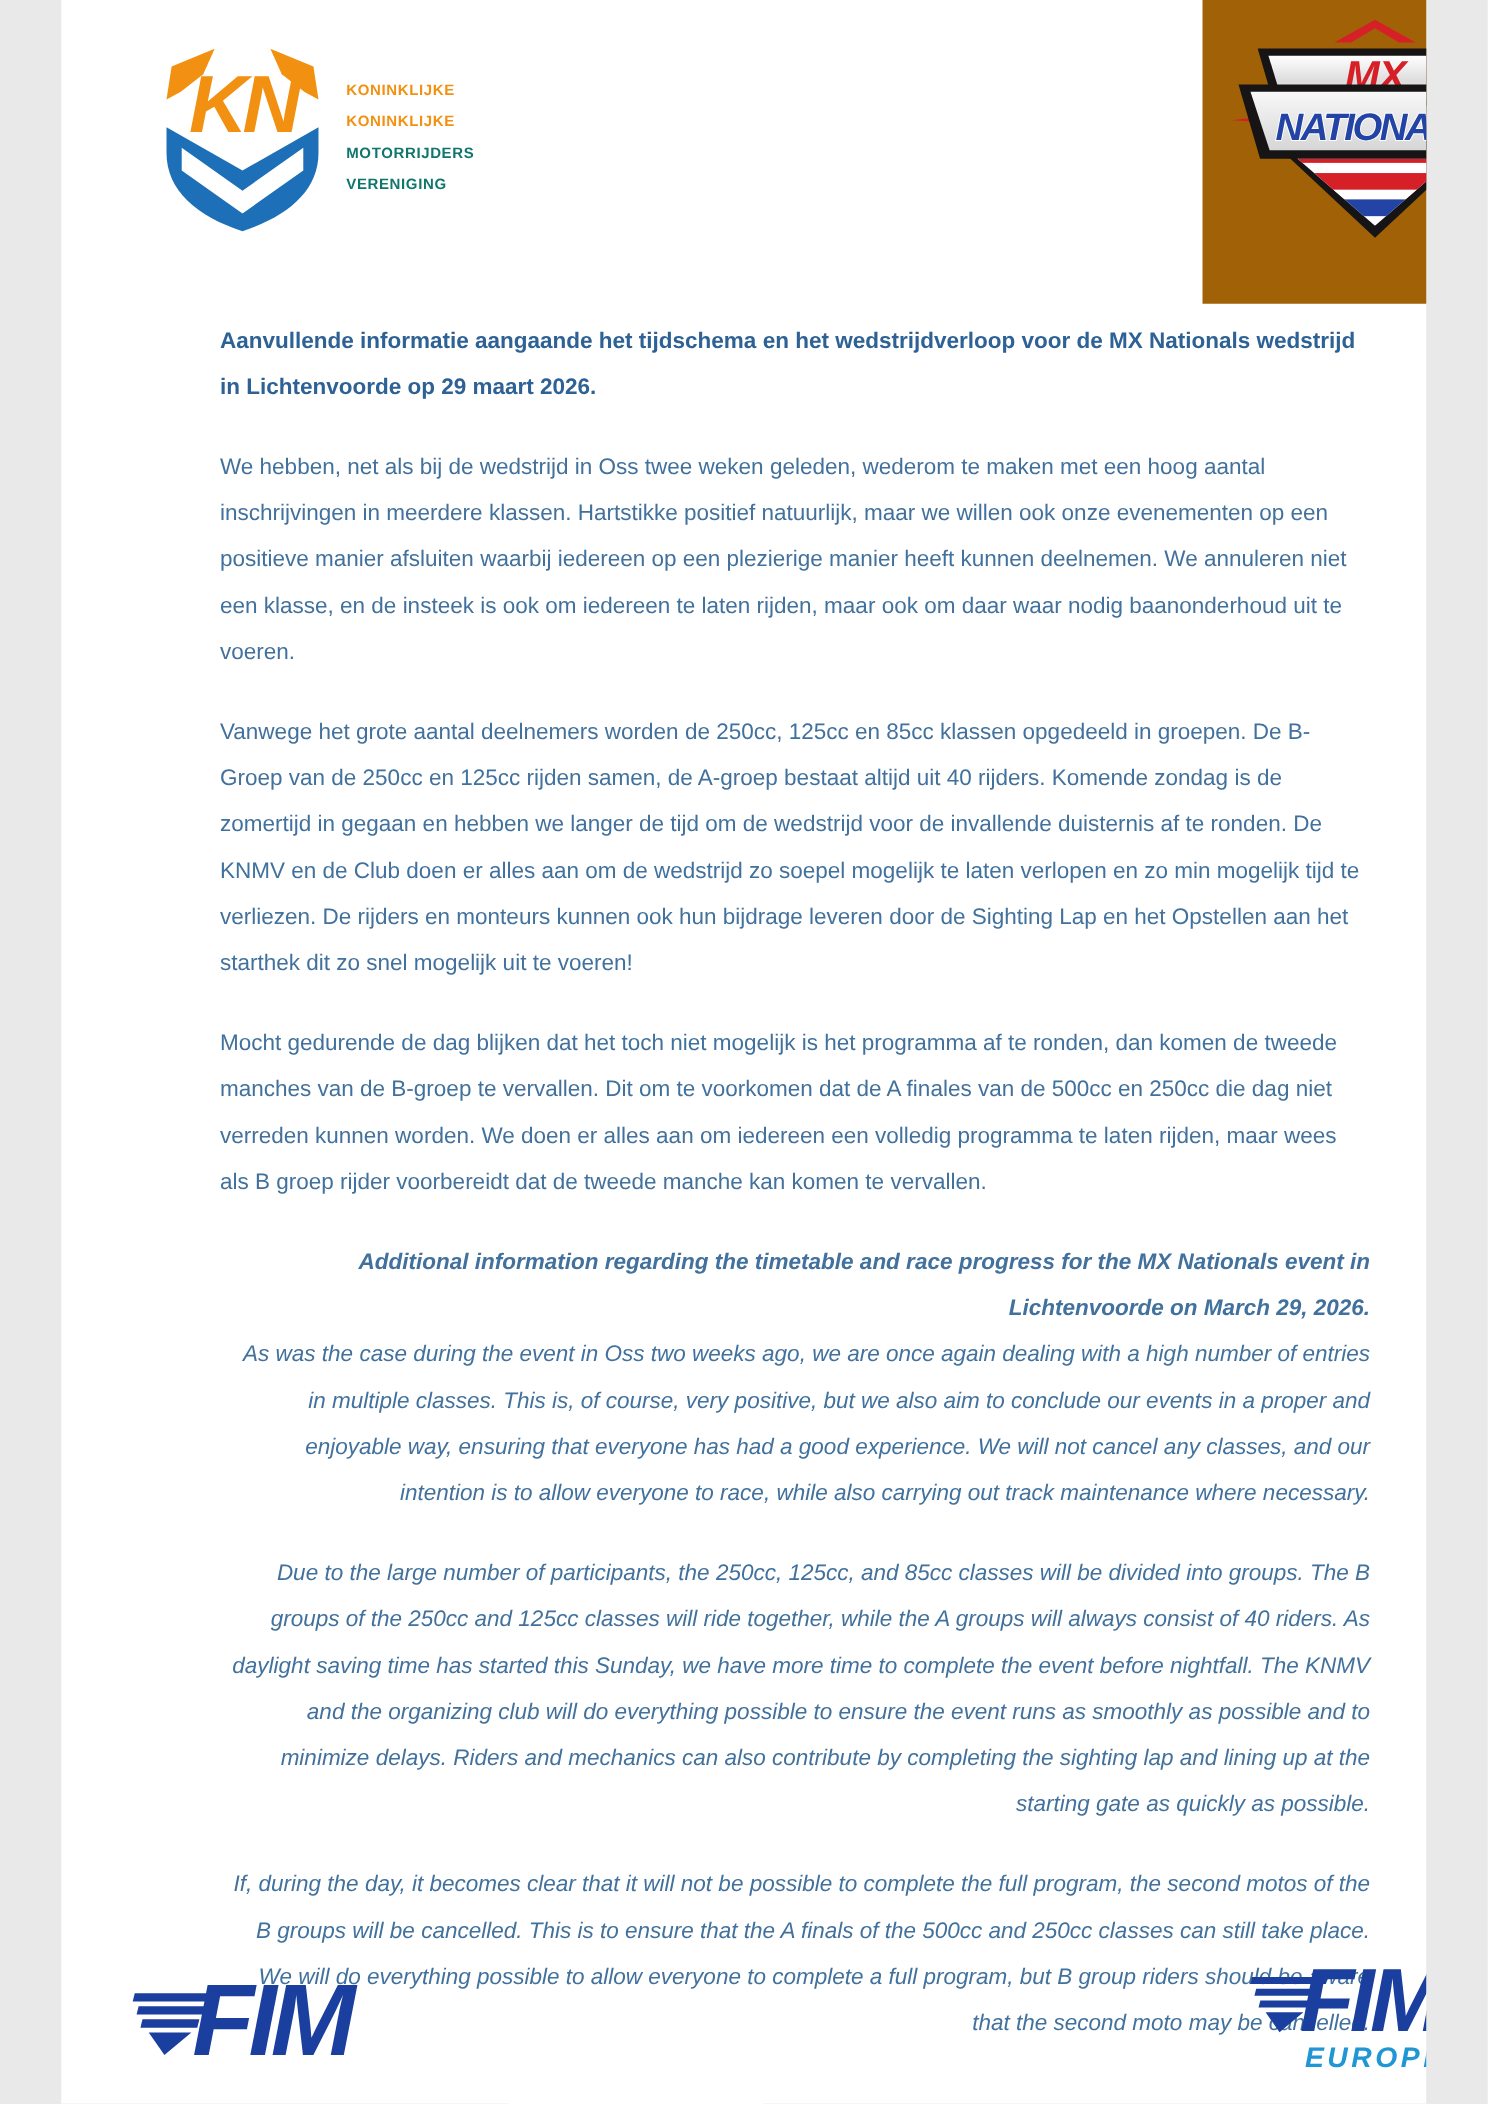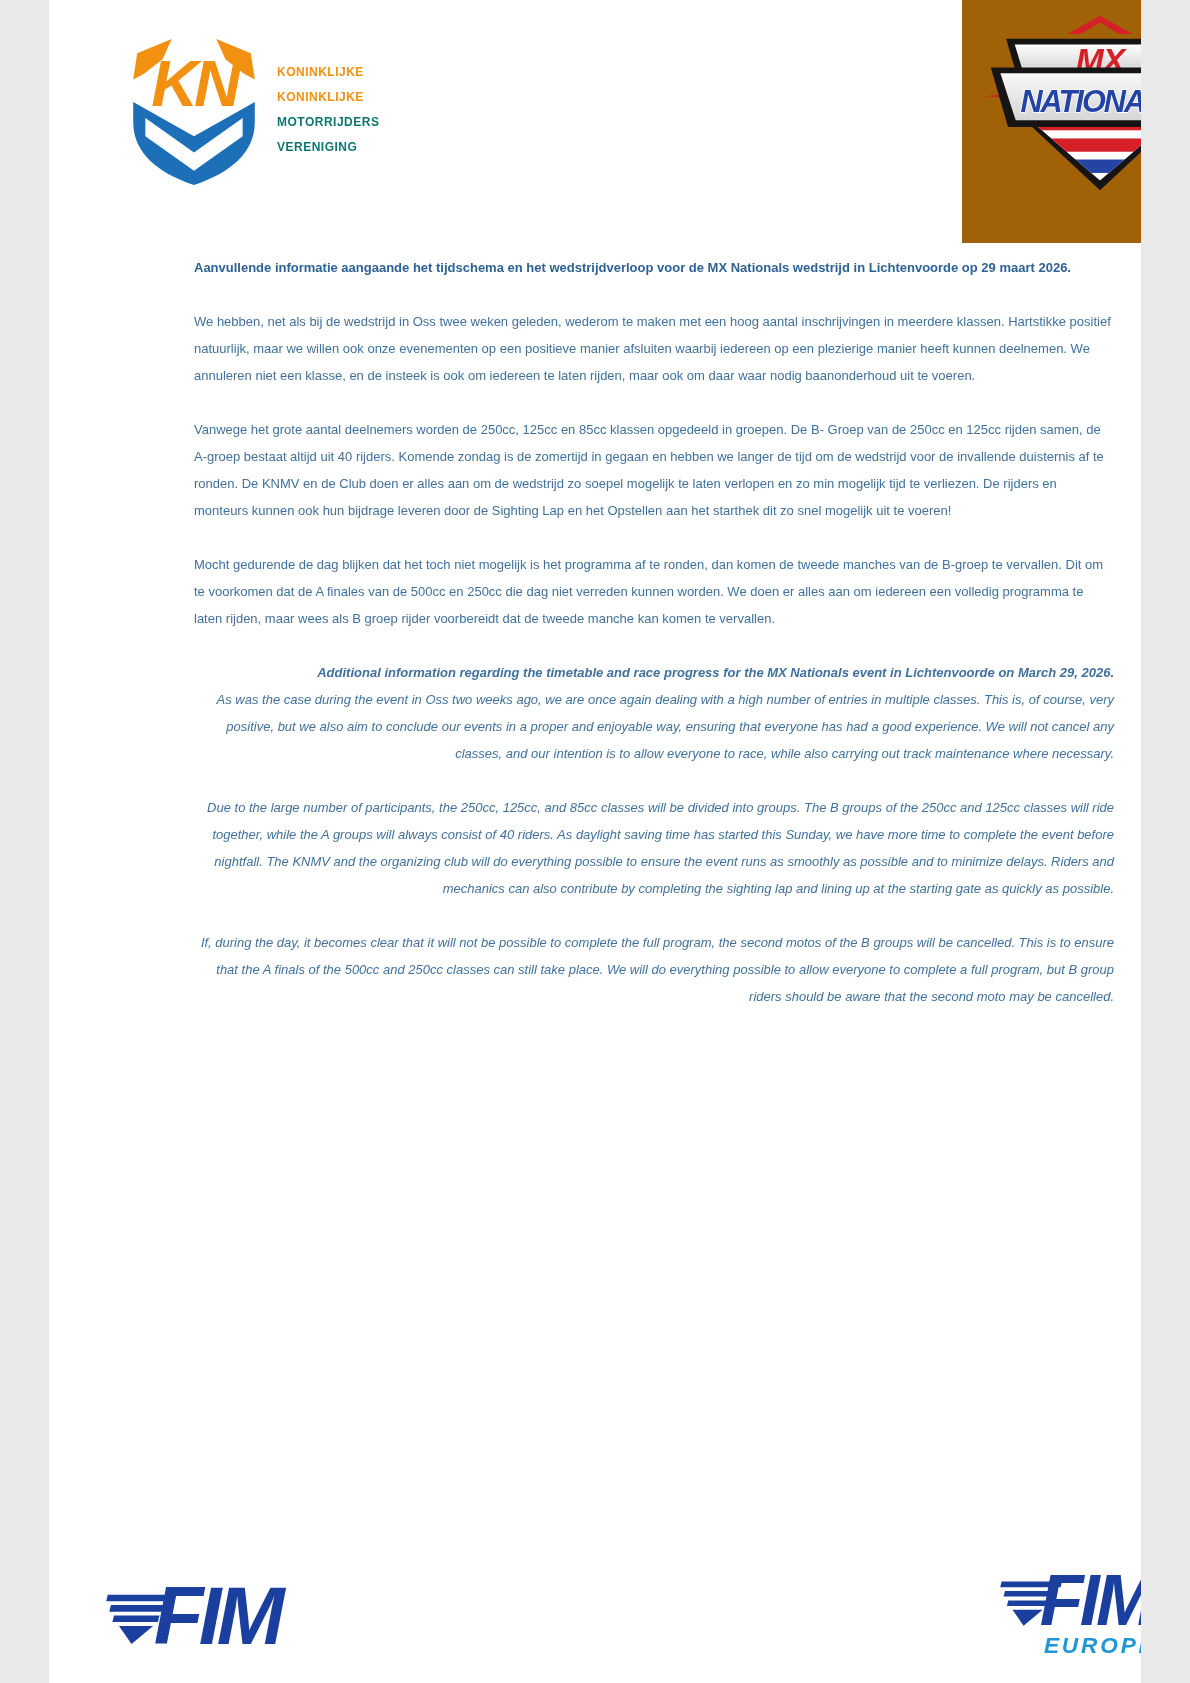--- a/index.html
+++ b/index.html
@@ -14,22 +14,22 @@
   
   .knmv-logo{position:absolute;left:78px;top:33px;display:flex;align-items:flex-start;}
   .knmv-shield{width:134px;height:154px;}
   .knmv-wordmark{margin-left:16px;margin-top:27px;font-weight:bold;font-size:12px;line-height:25px;letter-spacing:.5px;}
   .knmv-wordmark .orange{color:#F29111;}
   .knmv-wordmark .blue{color:#0f766e;}
   .mx-box{position:absolute;left:913px;top:0;width:277px;height:243px;background:#a16207;}
   .mx-badge{position:absolute;left:22px;top:12px;width:232px;height:182px;}
   
   .doc{
-    position:absolute;left:145px;top:254px;width:920px;
-    color:#41719C;font-size:13px;line-height:27px;
+    position:absolute;left:127px;top:254px;width:920px;
+    color:#41719C;font-size:18px;line-height:37px;
   }
   .doc p{margin:0 0 27px 0;}
   .nl-heading{color:#2E6295;font-weight:bold;}
   .en{font-style:italic;text-align:right;}
   .en-heading{font-weight:bold;margin-bottom:0 !important;}
   
   .fim-logo{position:absolute;left:46px;top:1552px;width:218px;height:108px;}
   .fim-europe-logo{position:absolute;left:938px;top:1548px;width:200px;height:118px;}
 </style>
 </head>

